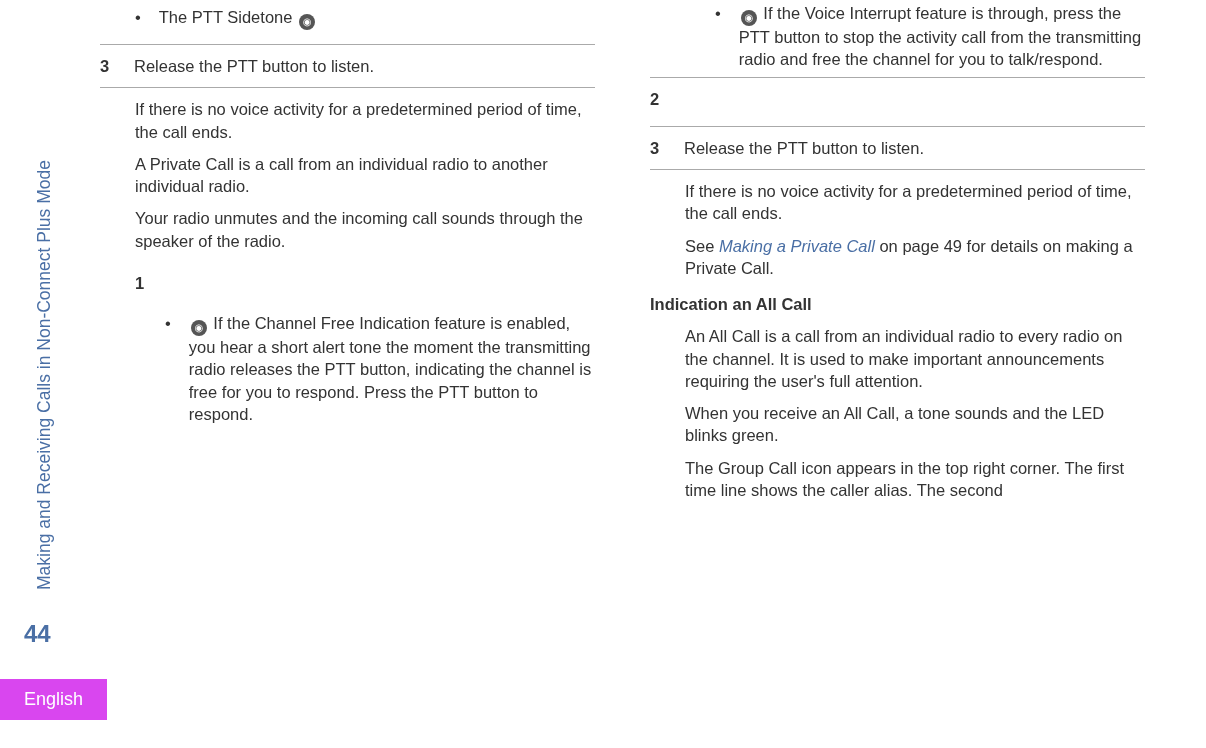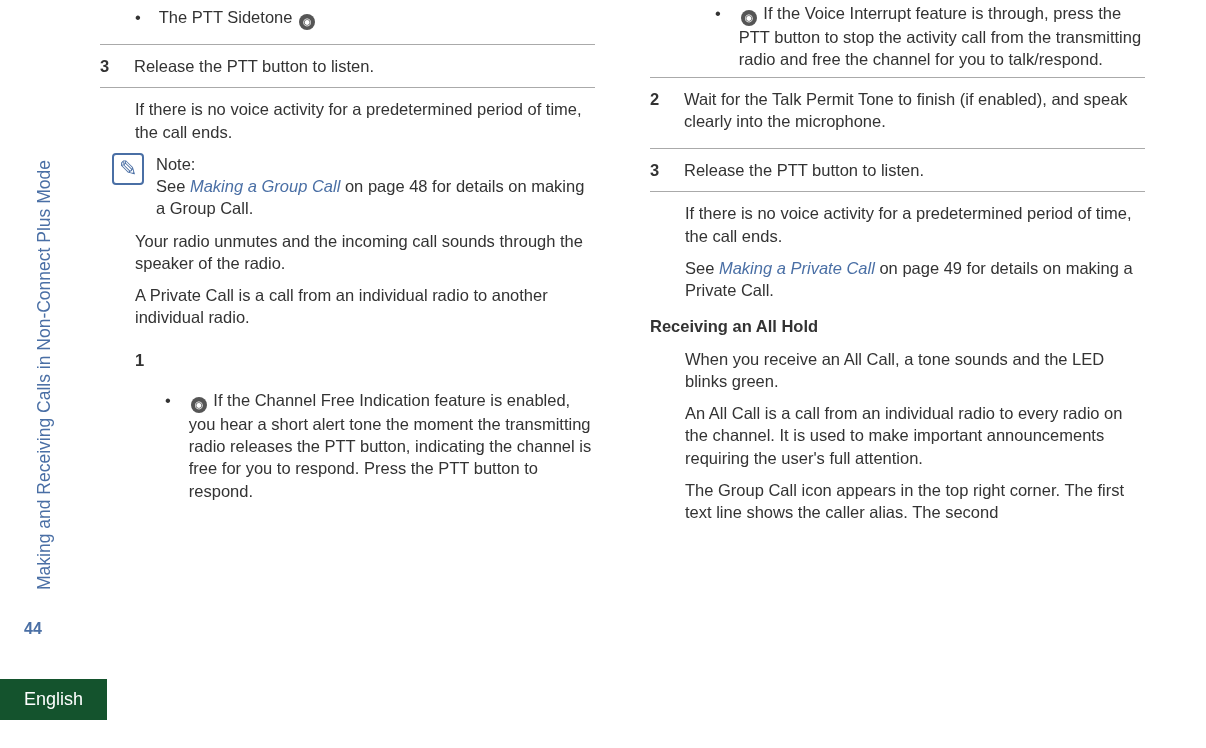--- a/index.html
+++ b/index.html
@@ -28,28 +28,28 @@
     position: absolute;
     top: 560px;
     left: 0;
     white-space: nowrap;
   }
   .page-number {
     position: absolute;
     left: 24px;
     top: 620px;
     color: #4a6fa5;
-    font-size: 16px;
+    font-size: 24px;
     font-weight: bold;
   }
   .lang-badge {
     position: absolute;
     left: 0;
     bottom: 28px;
-    background: #14532d;
+    background: #d946ef;
     color: #fff;
     padding: 10px 24px 10px 24px;
     font-size: 18px;
   }
   .content {
     position: absolute;
     left: 100px;
     top: 2px;
     width: 1085px;
     display: flex;
@@ -126,31 +126,24 @@
 
     <div class="step-row hr-bottom" style="margin-top:14px;">
       <div class="step-num">3</div>
       <div>
         <span>Release the </span><span class="bold">PTT</span><span> button to listen.</span>
       </div>
     </div>
 
     <div class="para indent">If there is no voice activity for a predetermined period of time, the call ends.</div>
 
-    <div class="note-box">
-      <div class="note-icon"></div>
-      <div>
-        <span class="bold">Note:</span><br>
-        <span>See </span><span class="link">Making a Group Call</span><span> on page 48 for details on making a Group Call.</span>
-      </div>
-    </div>
 
 
+    <div class="para indent">A Private Call is a call from an individual radio to another individual radio.</div>
     <div class="para indent">Your radio unmutes and the incoming call sounds through the speaker of the radio.</div>
-    <div class="para indent">A Private Call is a call from an individual radio to another individual radio.</div>
 
     <div class="step-row" style="border-top:none;">
       <div class="step-num" style="margin-left:35px;">1</div>
     </div>
 
     <div class="sub-bullet">
       <span class="bullet-dot">•</span>
       <span>
         <span class="circle-icon">◉</span><span> If the Channel Free Indication feature is enabled, you hear a short alert tone the moment the transmitting radio releases the </span><span class="bold">PTT</span><span> button, indicating the channel is free for you to respond. Press the </span><span class="bold">PTT</span><span> button to respond.</span>
       </span>
@@ -163,36 +156,35 @@
     <div class="sub-bullet" style="margin-top:0;">
       <span class="bullet-dot">•</span>
       <span>
         <span class="circle-icon">◉</span><span> If the Voice Interrupt feature is through, press the </span><span class="bold">PTT</span><span> button to stop the activity call from the transmitting radio and free the channel for you to talk/respond.</span>
       </span>
     </div>
 
 
     <div class="step-row">
       <div class="step-num">2</div>
-      <div>Wait for the Talk Permit Tone to finish (if enabled), and speak clearly into the microphone.</div>
     </div>
 
     <div class="step-row hr-bottom">
       <div class="step-num">3</div>
       <div>
         <span>Release the </span><span class="bold">PTT</span><span> button to listen.</span>
       </div>
     </div>
 
     <div class="para indent">If there is no voice activity for a predetermined period of time, the call ends.</div>
 
     <div class="para indent">
       <span>See </span><span class="link">Making a Private Call</span><span> on page 49 for details on making a Private Call.</span>
     </div>
 
-    <div class="heading">Receiving an All Hold</div>
+    <div class="heading">Indication an All Call</div>
 
+    <div class="para indent">An All Call is a call from an individual radio to every radio on the channel. It is used to make important announcements requiring the user's full attention.</div>
     <div class="para indent">When you receive an All Call, a tone sounds and the LED blinks green.</div>
-    <div class="para indent">An All Call is a call from an individual radio to every radio on the channel. It is used to make important announcements requiring the user's full attention.</div>
-    <div class="para indent">The Group Call icon appears in the top right corner. The first text line shows the caller alias. The second</div>
+    <div class="para indent">The Group Call icon appears in the top right corner. The first time line shows the caller alias. The second</div>
 
   </div>
 </div>
 
 </body></html>

